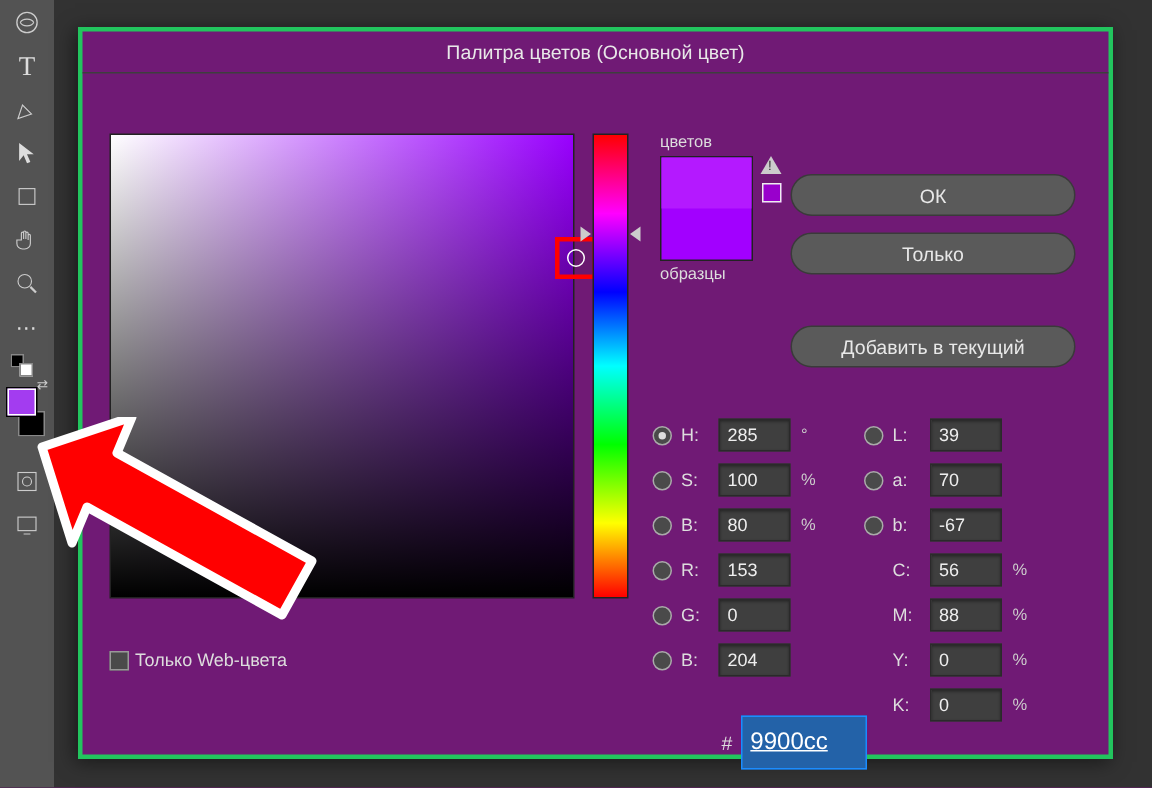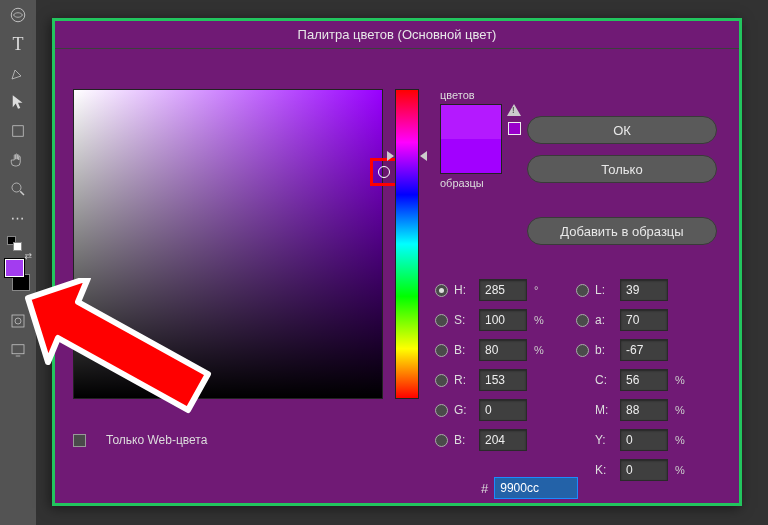--- a/index.html
+++ b/index.html
@@ -117,26 +117,26 @@
     width:48px; height:22px;
     background:#3f3f3f; border:1px solid #2a2a2a; box-shadow: inset 0 1px 2px rgba(0,0,0,.4);
     color:#eee; font-size:12px; padding:0 5px;
   }
   .unit { font-size:11px; color:#ccc; }
   .spacer {}
 
   .hex-row { position:absolute; left:426px; top:428px; display:flex; align-items:center; gap:6px;}
   .hex-lbl { color:#ddd; font-size:13px;}
   .hex-input {
-    width:84px; height:22px; background:#3f3f3f;
-    border:1px solid #1b8cff; color:#fff; font-size:12px; padding:0 5px;
+    width:84px; height:36px; background:#3f3f3f;
+    border:1px solid #1b8cff; color:#fff; font-size:16px; padding:0 5px;text-decoration:underline;
   }
   .hex-input.sel { background:#2362a8; }
 
-  .webonly { position:absolute; left:18px; top:384px; display:flex; align-items:center; gap:20px; }
+  .webonly { position:absolute; left:18px; top:384px; display:flex; align-items:center; gap:4px; }
   .chk { width:13px; height:13px; border:1px solid #999; background:#4a4a4a; cursor:pointer;}
 
   
   .arrow {
     position:absolute; left:18px; top:278px;
     pointer-events:none;
   }
 </style>
 </head>
 <body>
@@ -220,21 +220,21 @@
     </div>
     <div class="preview-side">
       <div class="warn-icon"></div>
       <div class="web-swatch"></div>
     </div>
 
     <div class="btn-col">
       <div class="btn">ОК</div>
       <div class="btn">Только</div>
       <div class="btn-gap"></div>
-      <div class="btn">Добавить в образцы</div>
+      <div class="btn">Добавить в текущий</div>
       <div class="btn-gap"></div>
     </div>
 
     <div class="val-grid">
 
       <span class="radio on"></span>
       <span class="lbl">H:</span>
       <input class="num" value="285" style="">
       <span class="unit">°</span>
       <span class="spacer"></span>

